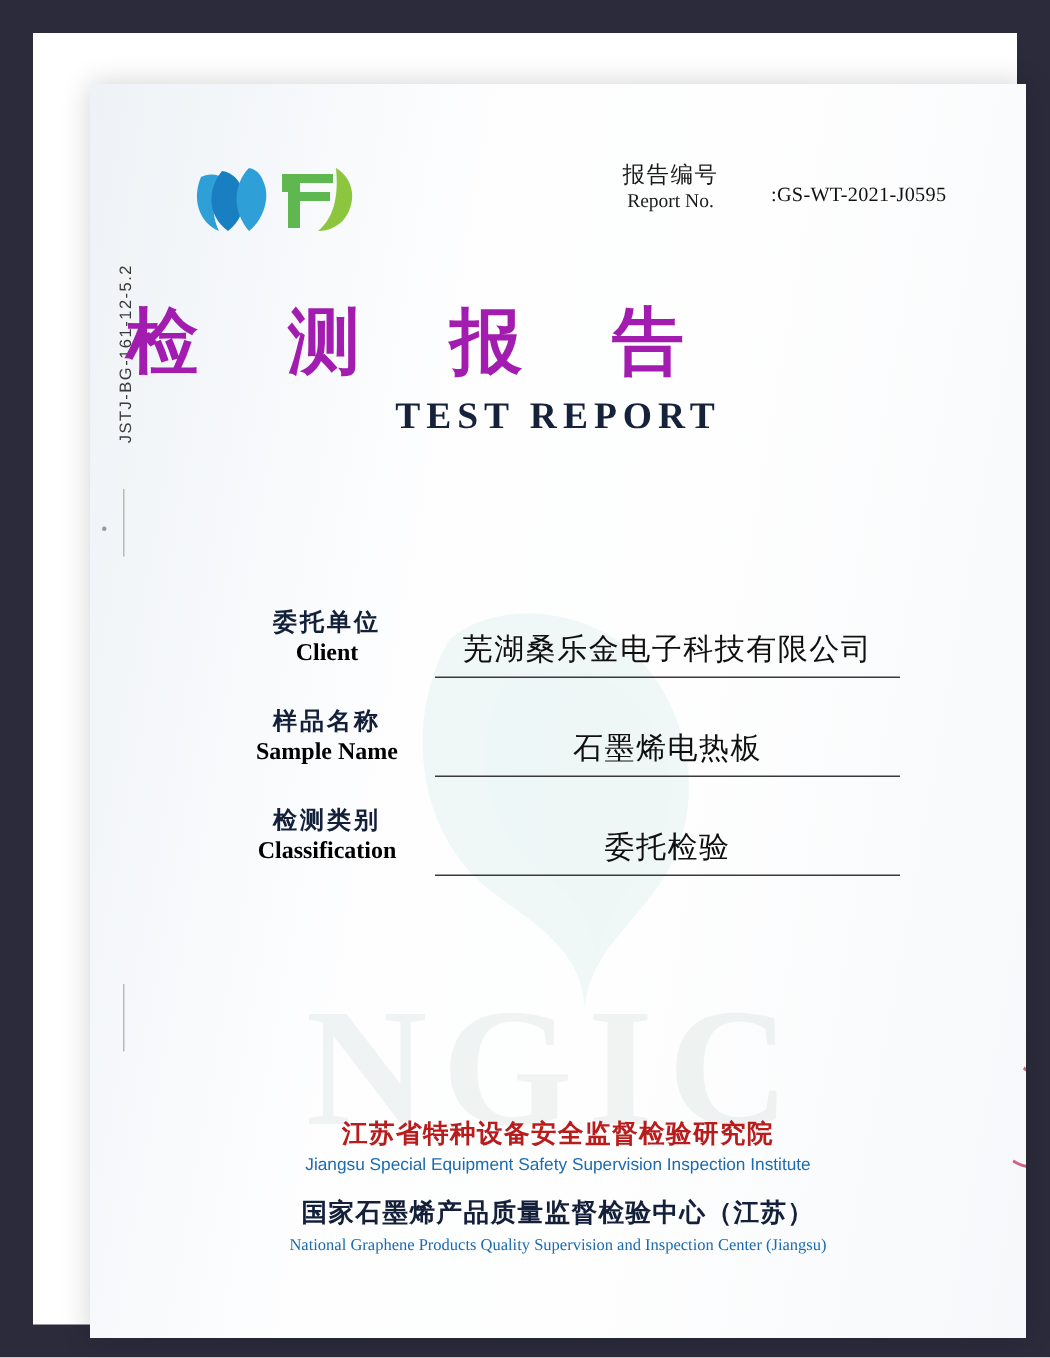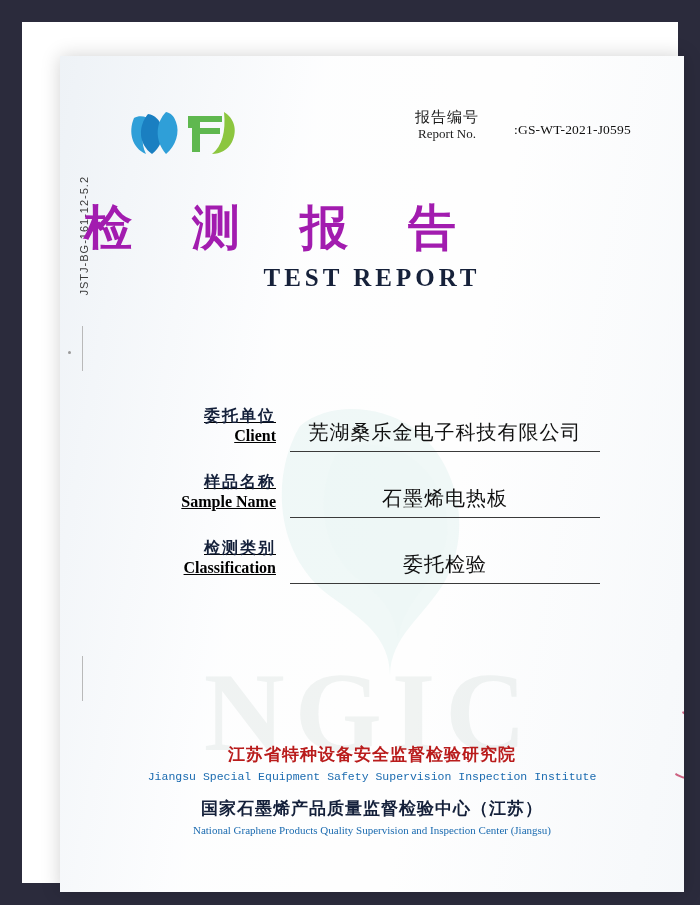--- a/index.html
+++ b/index.html
@@ -194,24 +194,23 @@
     width: 440px;
   }
   .field-row {
     position: relative;
     height: 66px;
     display: flex;
     align-items: flex-start;
   }
   .field-label {
     width: 130px;
-    text-align: right;
+    text-align: center;
     padding-right: 14px;
     box-sizing: border-box;
-    text-decoration: underline;
   }
   .field-label .cn {
     display: block;
     font-family: "Liberation Serif", serif;
     font-size: 16px;
     font-weight: bold;
     color: #14203a;
     letter-spacing: 2px;
     line-height: 1.25;
   }
@@ -255,21 +254,21 @@
   .footer .org-cn-1 {
     font-family: "Liberation Serif", serif;
     font-size: 17px;
     font-weight: bold;
     color: #b91c1c;
     letter-spacing: 1px;
     margin-bottom: 4px;
     text-align: center;
   }
   .footer .org-en-1 {
-    font-family: Liberation Mono, monospace;
+    font-family: Liberation Sans, sans-serif;
     font-size: 11.5px;
     color: #1b6bb0;
     margin-bottom: 14px;
   }
   .footer .org-cn-2 {
     font-family: "Liberation Serif", serif;
     font-size: 17px;
     font-weight: bold;
     color: #14203a;
     letter-spacing: 1px;

